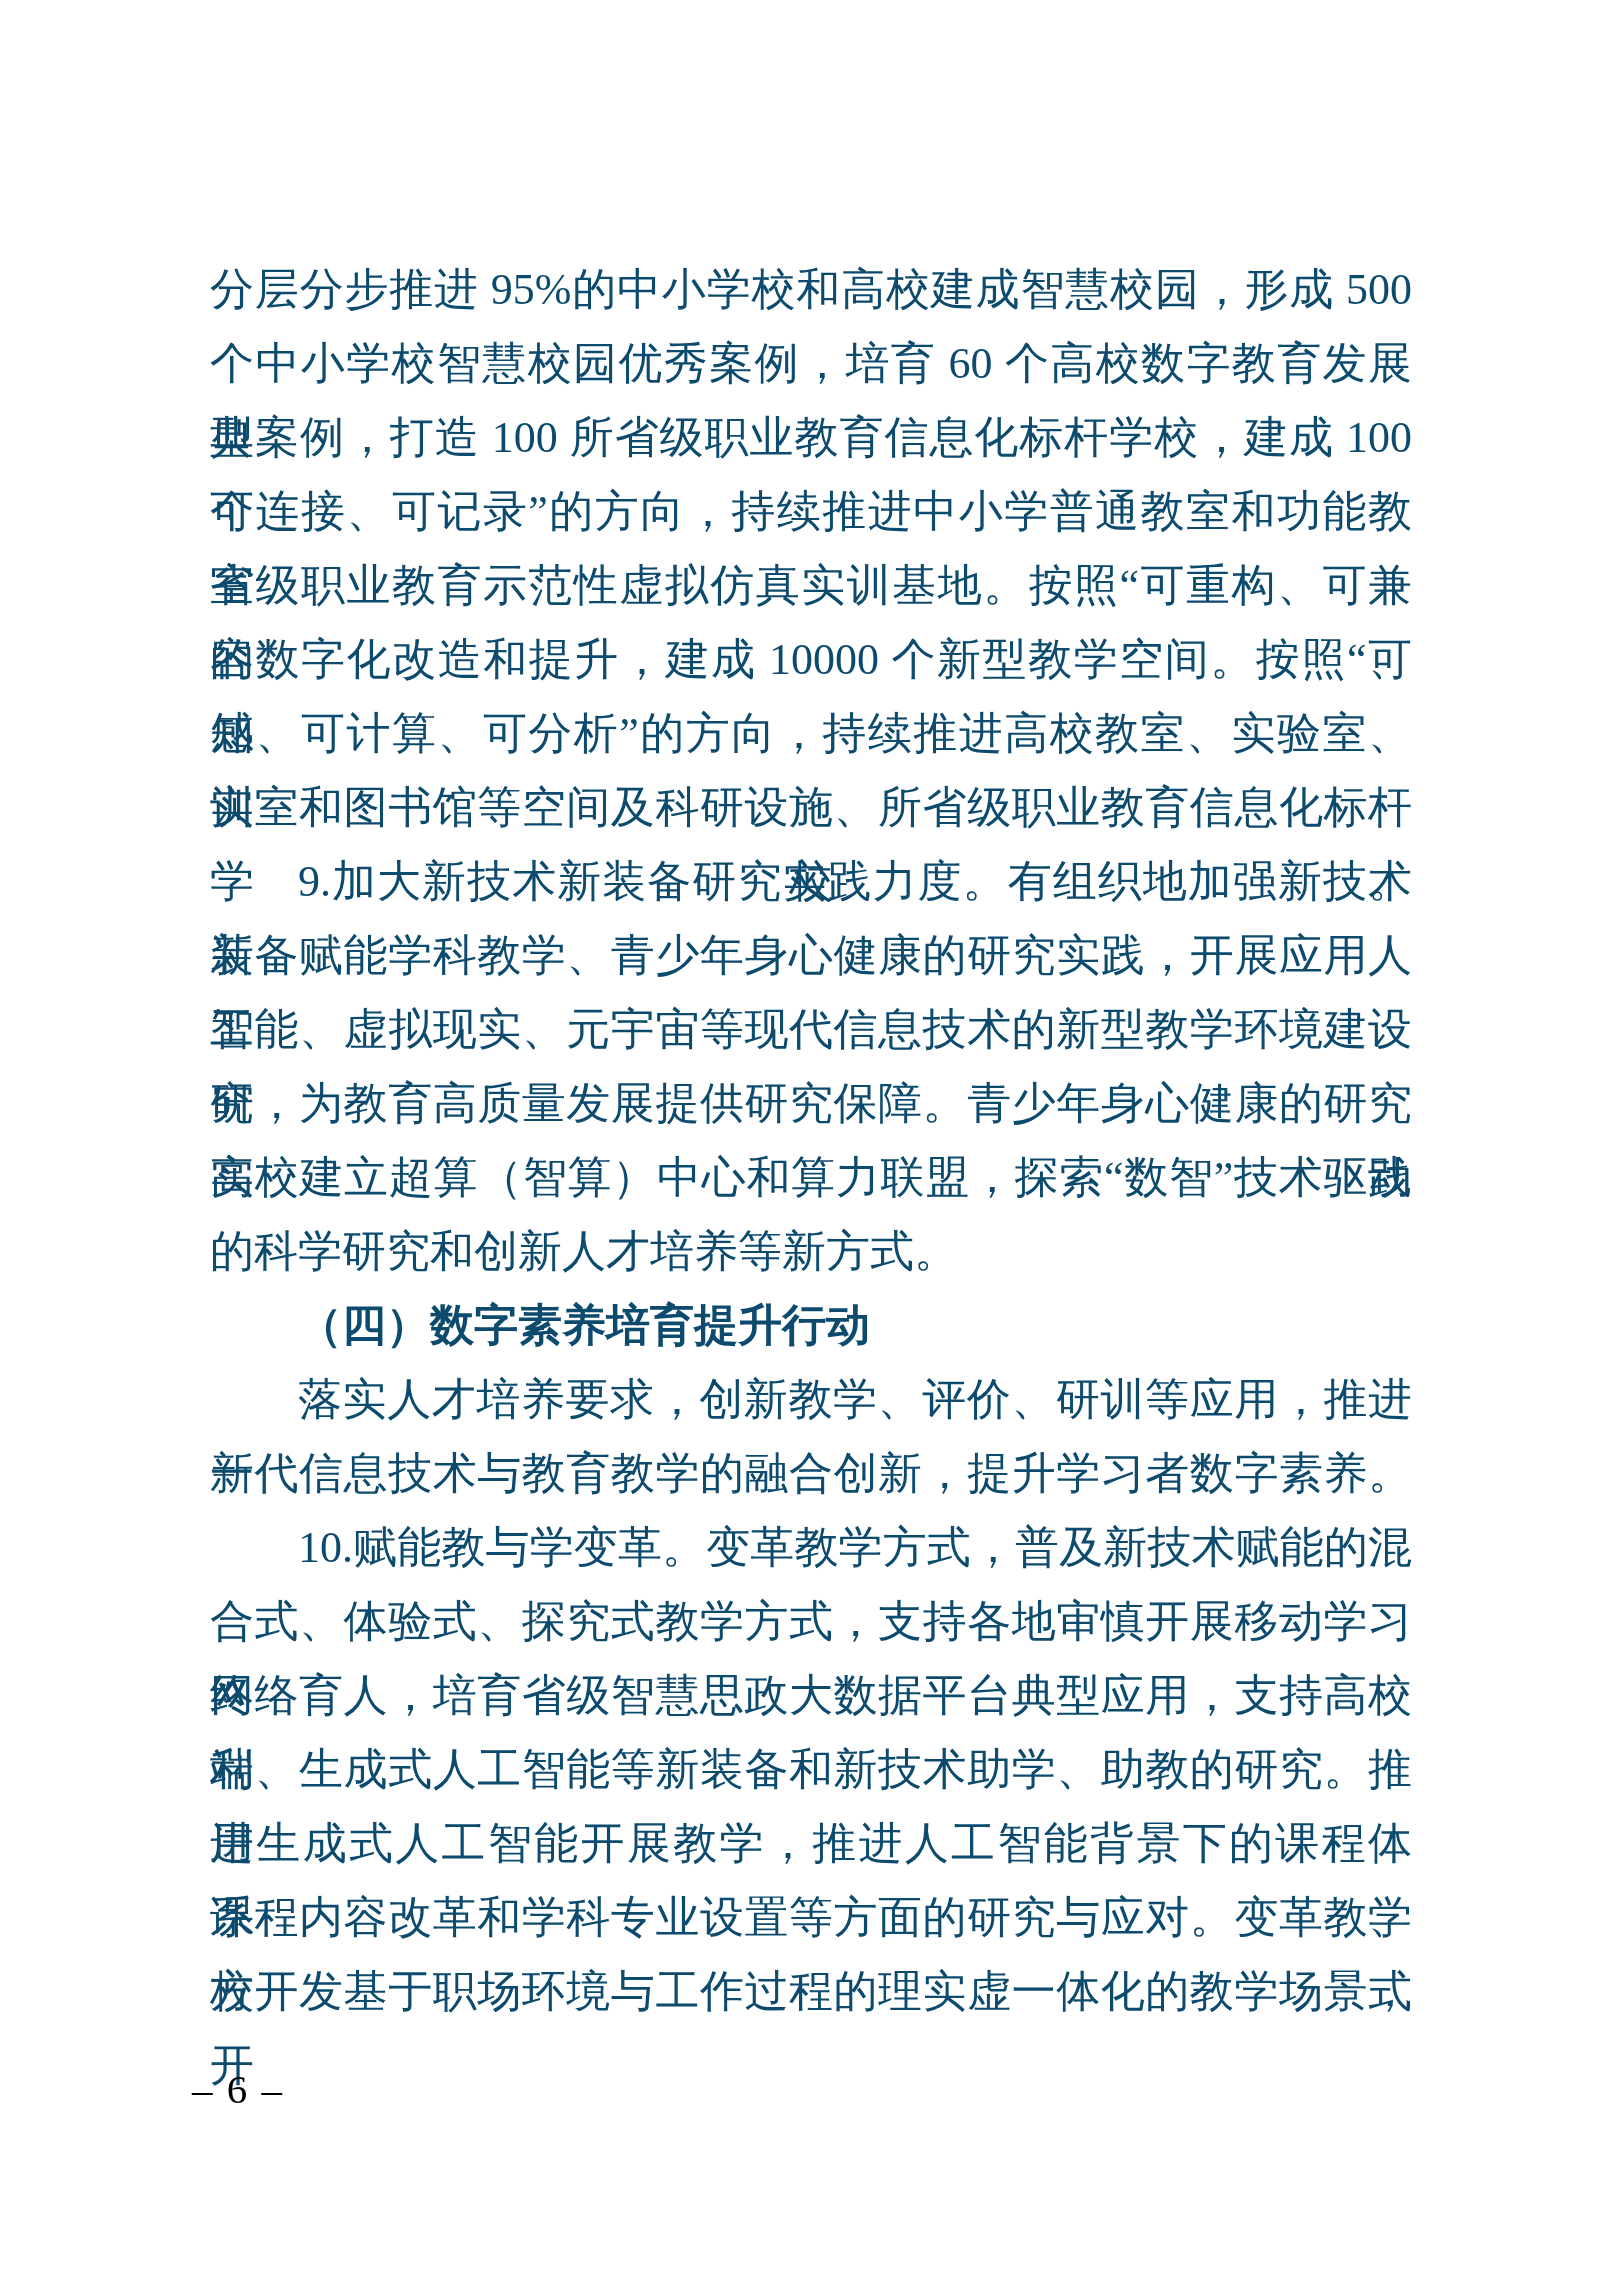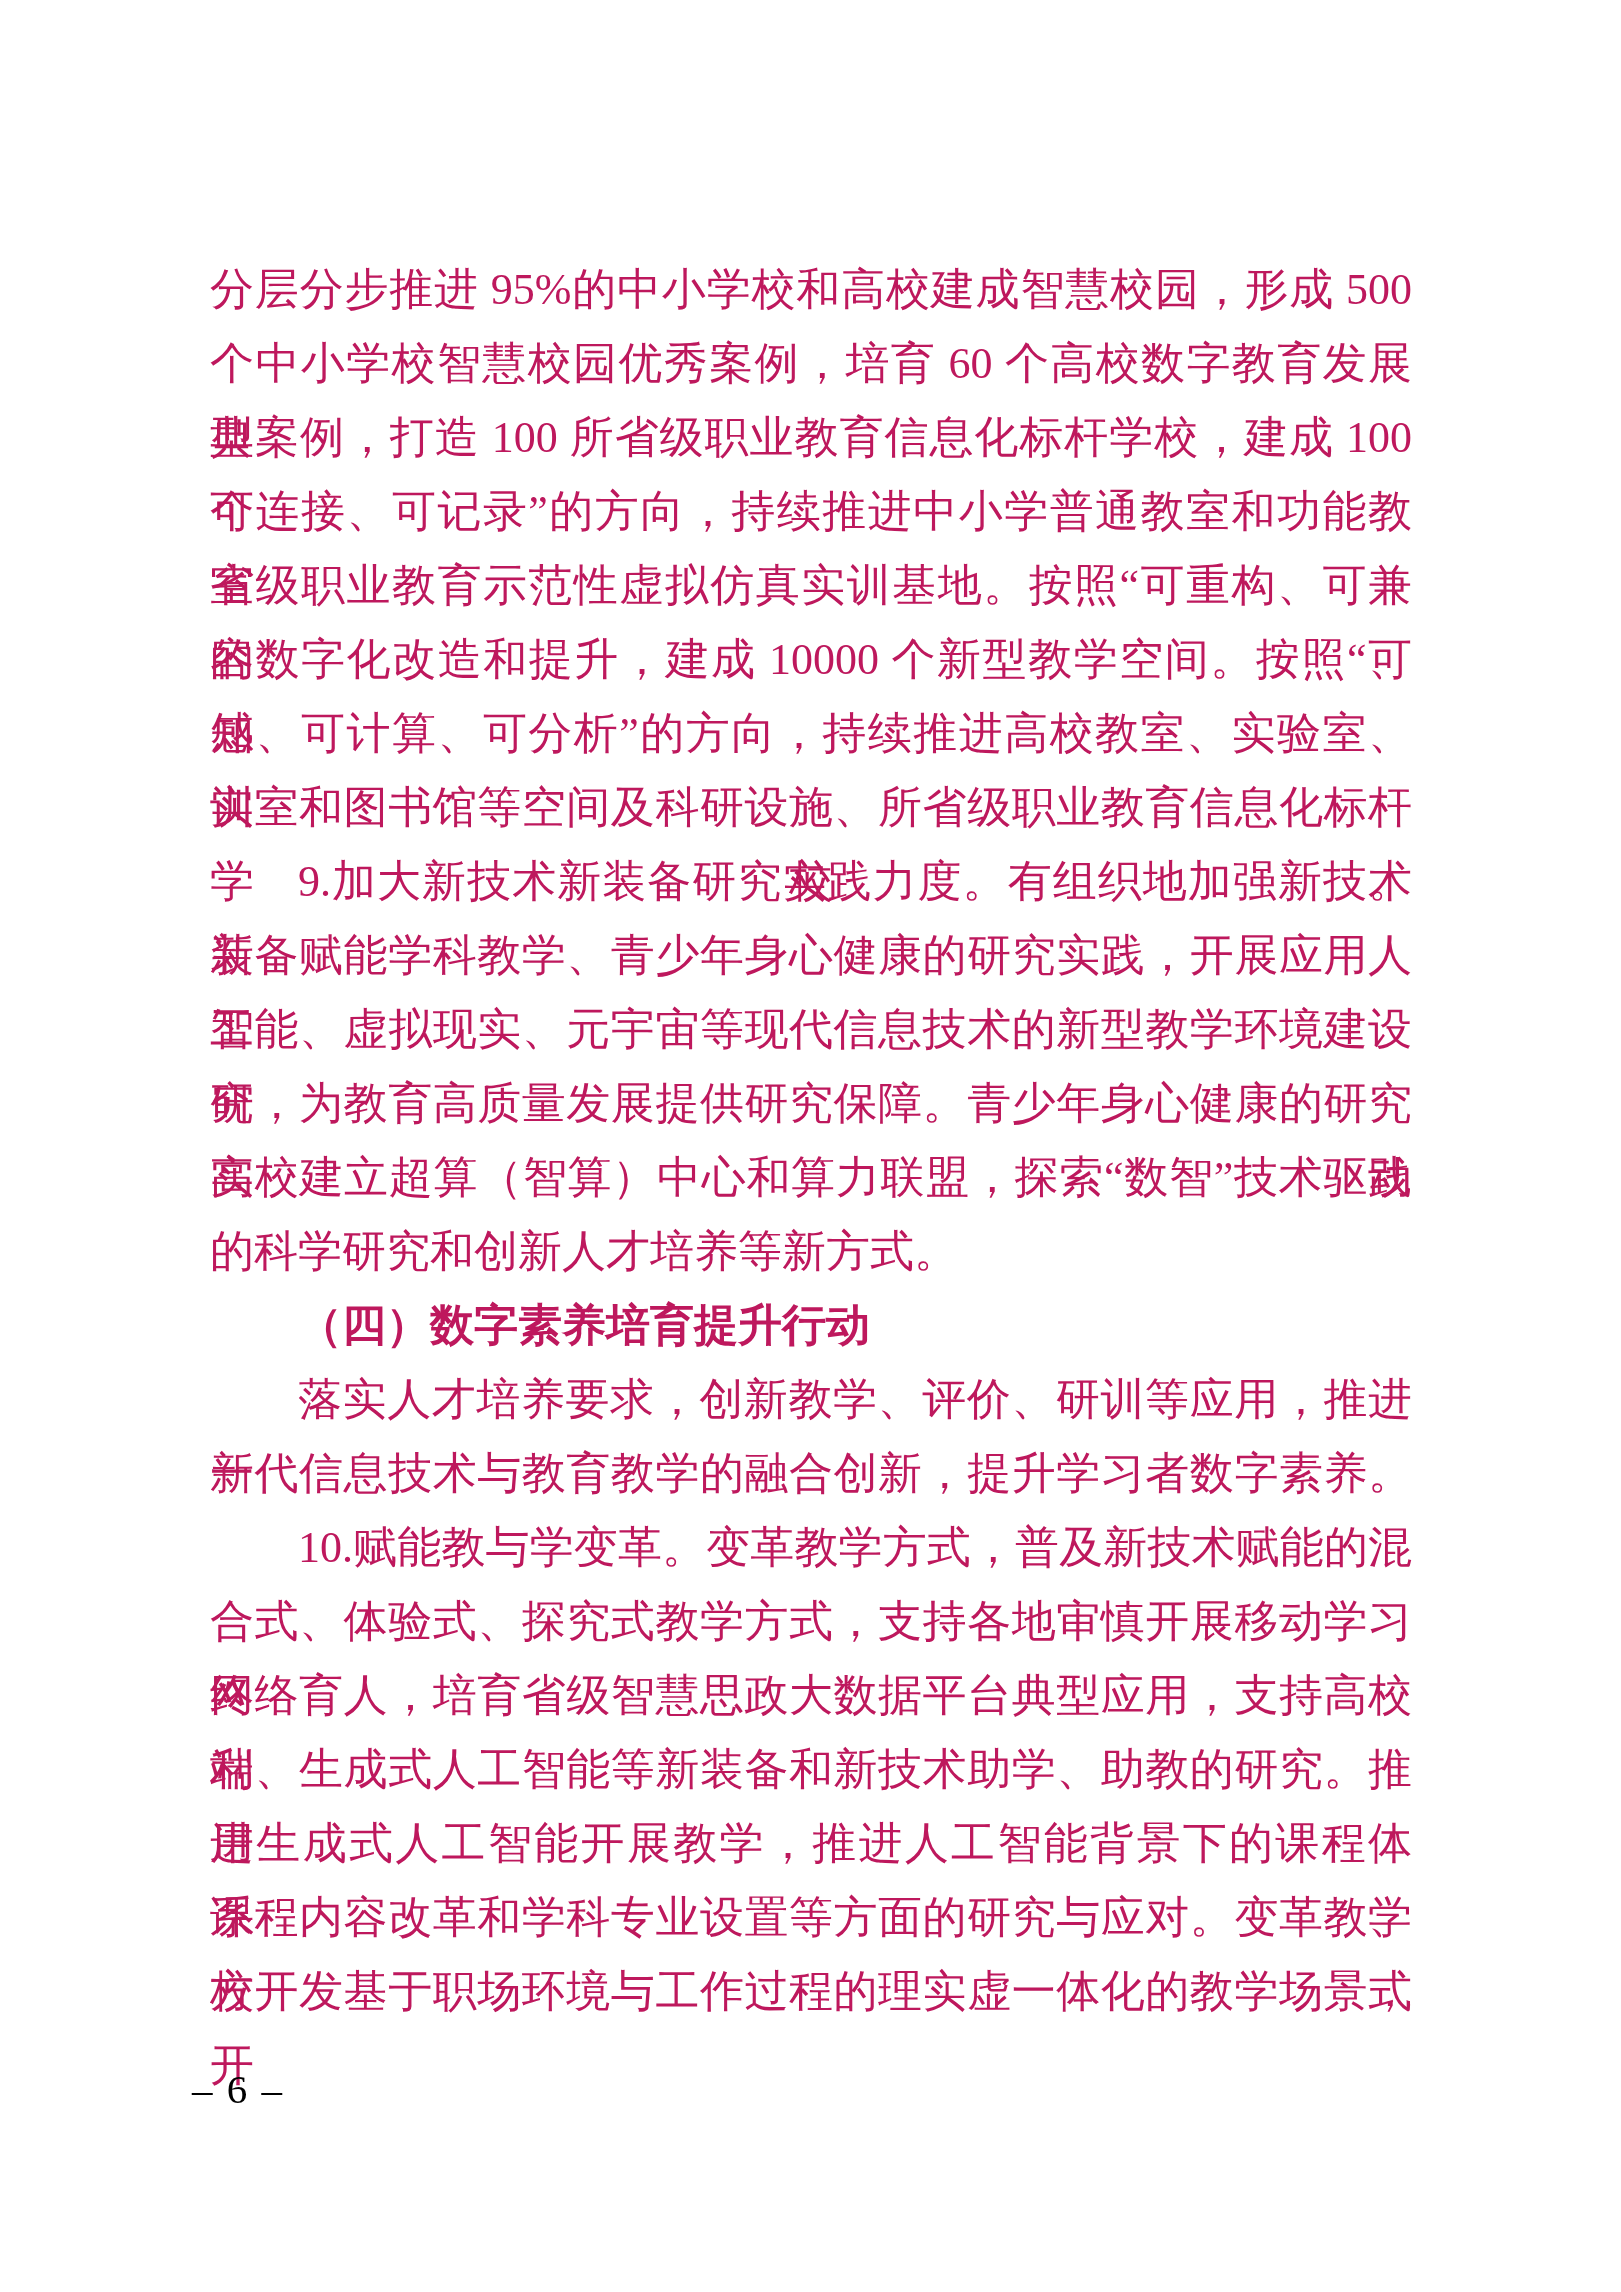--- a/index.html
+++ b/index.html
@@ -22,21 +22,21 @@
     position: absolute;
     left: 210px;
     top: 253px;
     width: 1202px;
   }
   .ln {
     font-size: 44px;
     height: 74px;
     line-height: 74px;
     white-space: nowrap;
-    color: #be185d;
+    color: #0c4a6e;
   }
   .fill {
     text-align: justify;
     text-align-last: justify;
     white-space: normal;
   }
   .indent {
     text-indent: 2em;
   }
   .heading {

